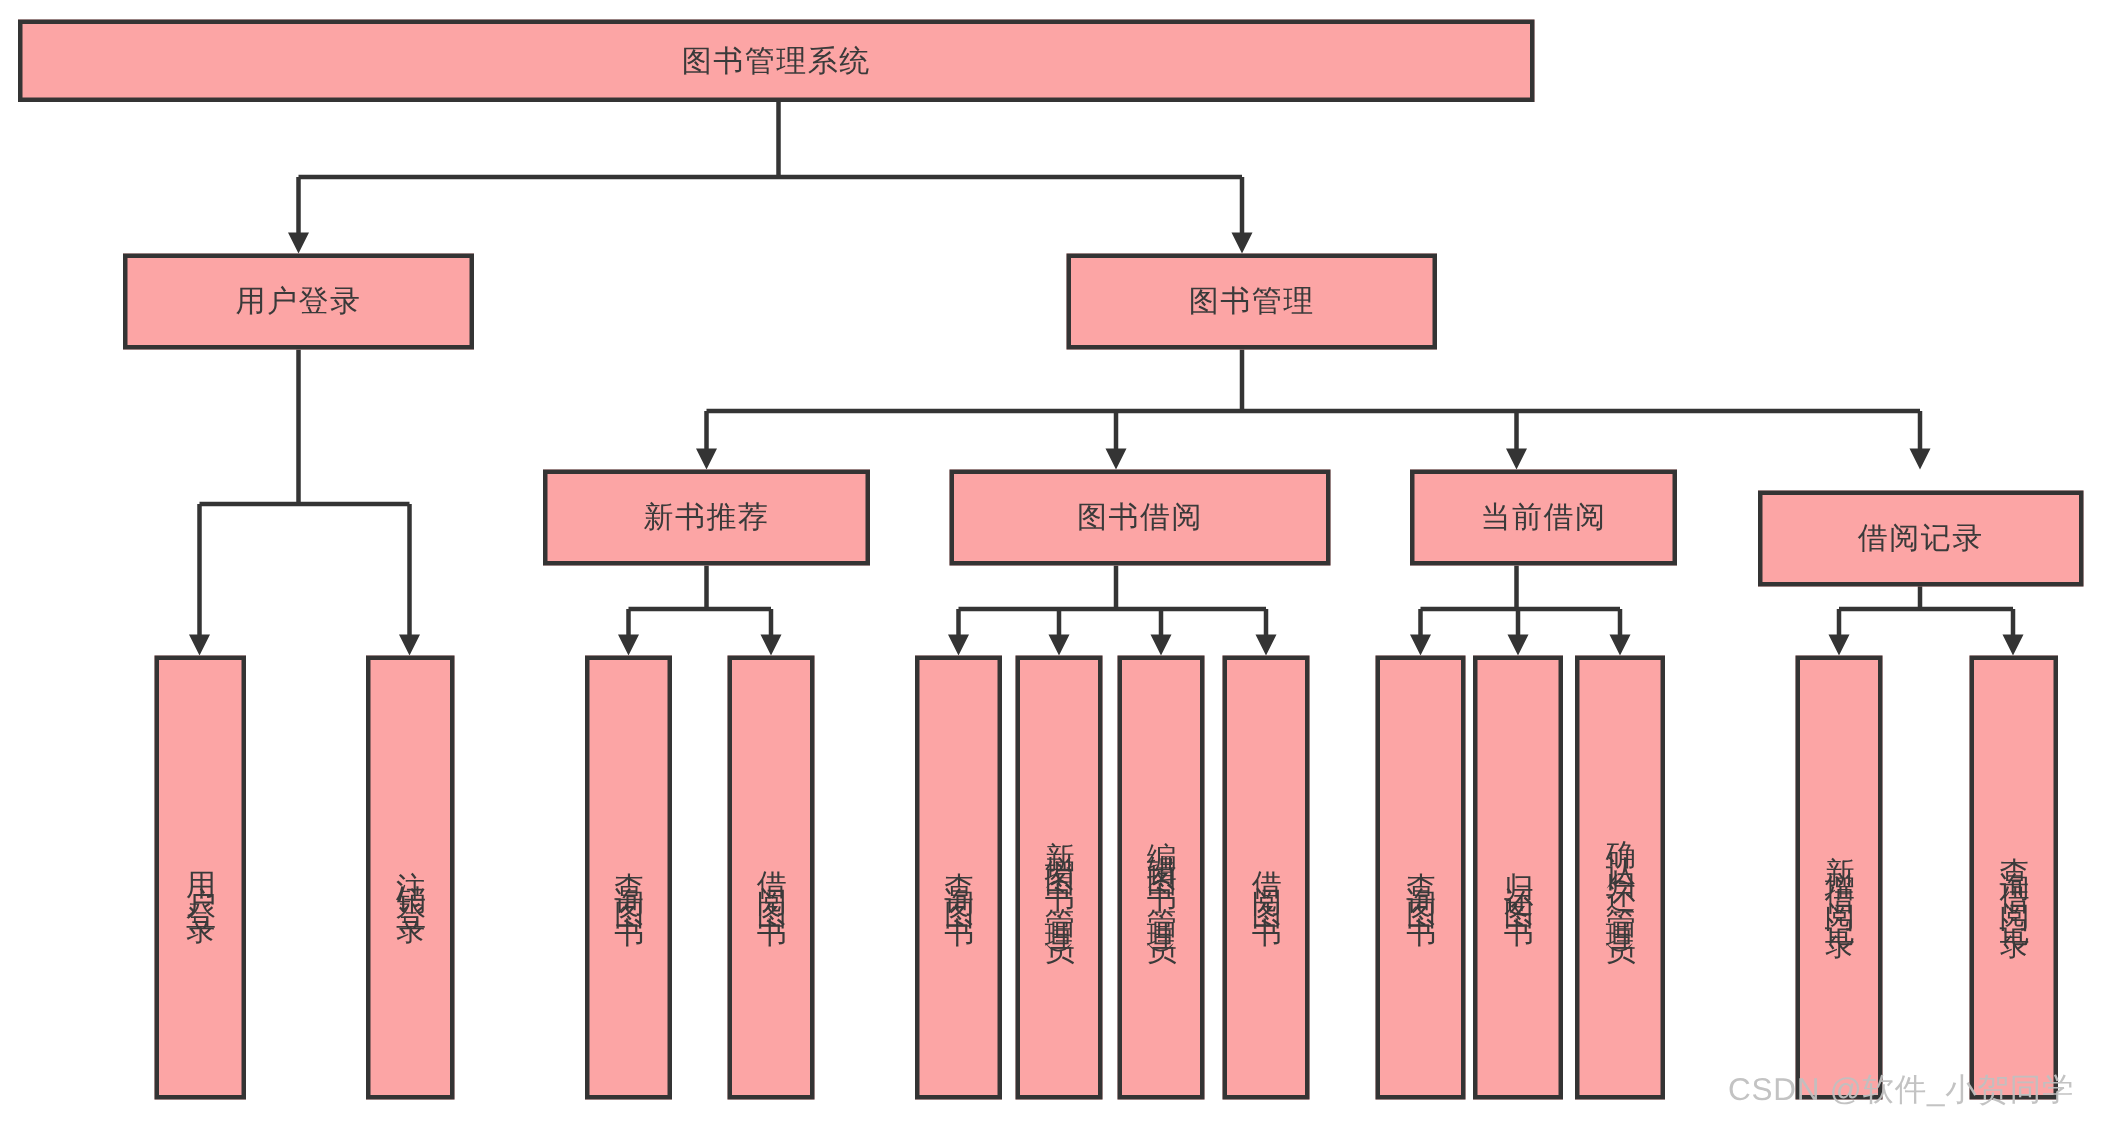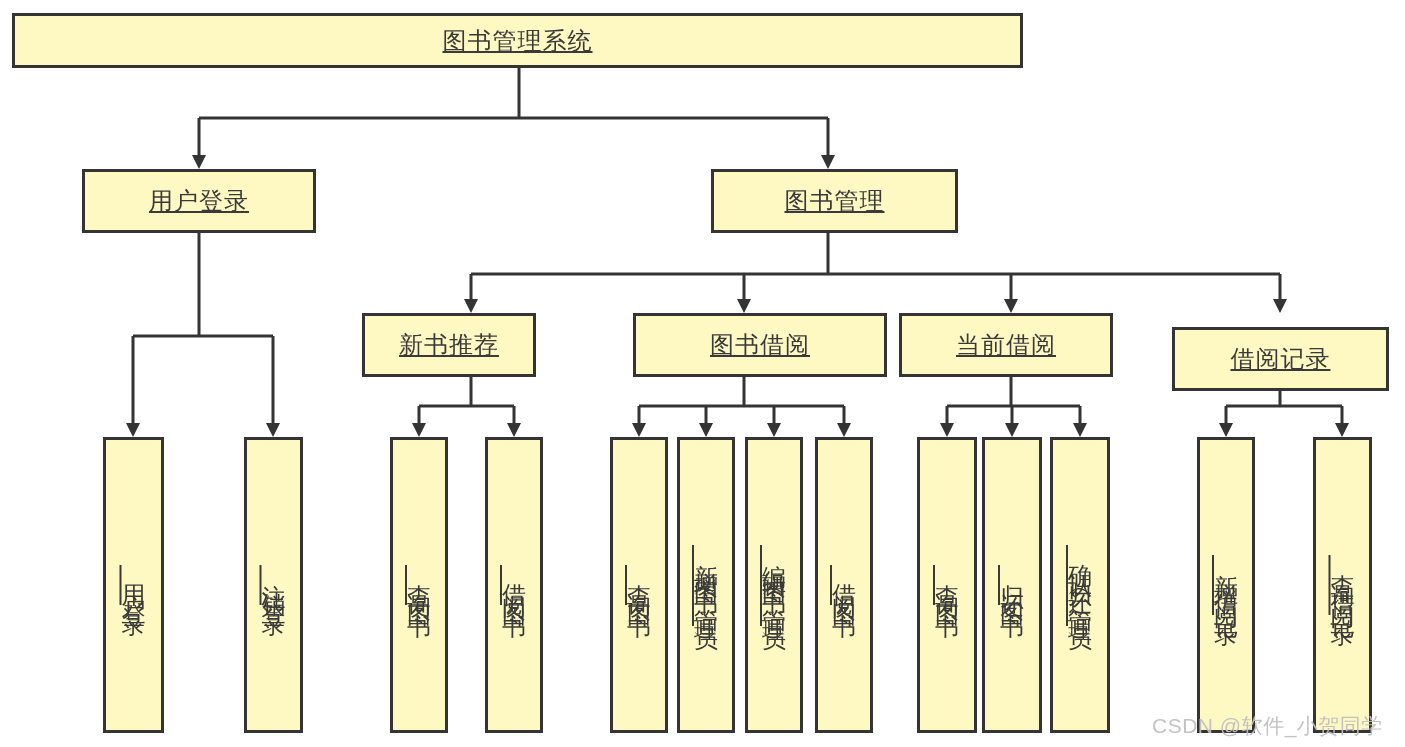--- a/index.html
+++ b/index.html
@@ -14,31 +14,30 @@
   }
   .connectors {
     position: absolute;
     left: 0; top: 0;
     width: 1405px; height: 747px;
     pointer-events: none;
   }
   .box {
     position: absolute;
     box-sizing: border-box;
-    background: #fef9c3;
+    background: #fca5a5;
     border: 3px solid #343434;
     display: flex;
     align-items: center;
     justify-content: center;
-    font-size: 24px;
+    font-size: 20px;
     letter-spacing: 1px;
     color: #3a3a3a;
     line-height: 1;
     z-index: 2;
-    text-decoration: underline;
   }
   .leaf {
     writing-mode: vertical-rl;
     text-orientation: mixed;
     letter-spacing: 10px;
     white-space: nowrap;
   }
   .leaf.tight { letter-spacing: 9px; }
   .watermark {
     position: absolute;
@@ -106,23 +105,23 @@
     <g fill="#343434" stroke="none">
       <path d="M1219 423 H1233 L1226 437 Z M1335 423 H1349 L1342 437 Z"></path>
     </g>
   </svg>
 
   <div class="box" style="left:12px; top:13px; width:1011px; height:55px;">图书管理系统</div>
 
   <div class="box" style="left:82px; top:169px; width:234px; height:64px;">用户登录</div>
   <div class="box" style="left:711px; top:169px; width:247px; height:64px;">图书管理</div>
 
-  <div class="box" style="left:362px; top:313px; width:174px; height:64px;">新书推荐</div>
+  <div class="box" style="left:362px; top:313px; width:218px; height:64px;">新书推荐</div>
   <div class="box" style="left:633px; top:313px; width:254px; height:64px;">图书借阅</div>
-  <div class="box" style="left:899px; top:313px; width:214px; height:64px;">当前借阅</div>
+  <div class="box" style="left:940px; top:313px; width:178px; height:64px;">当前借阅</div>
   <div class="box" style="left:1172px; top:313px; width:217px; height:64px;margin-top:14px;">借阅记录</div>
 
   <div class="box leaf" style="left:103px; top:437px; width:61px; height:296px;">用户登录</div>
   <div class="box leaf" style="left:244px; top:437px; width:59px; height:296px;">注销登录</div>
 
   <div class="box leaf" style="left:390px; top:437px; width:58px; height:296px;">查询图书</div>
   <div class="box leaf" style="left:485px; top:437px; width:58px; height:296px;">借阅图书</div>
 
   <div class="box leaf" style="left:610px; top:437px; width:58px; height:296px;">查询图书</div>
   <div class="box leaf tight" style="left:677px; top:437px; width:58px; height:296px;">新增图书（管理员）</div>

